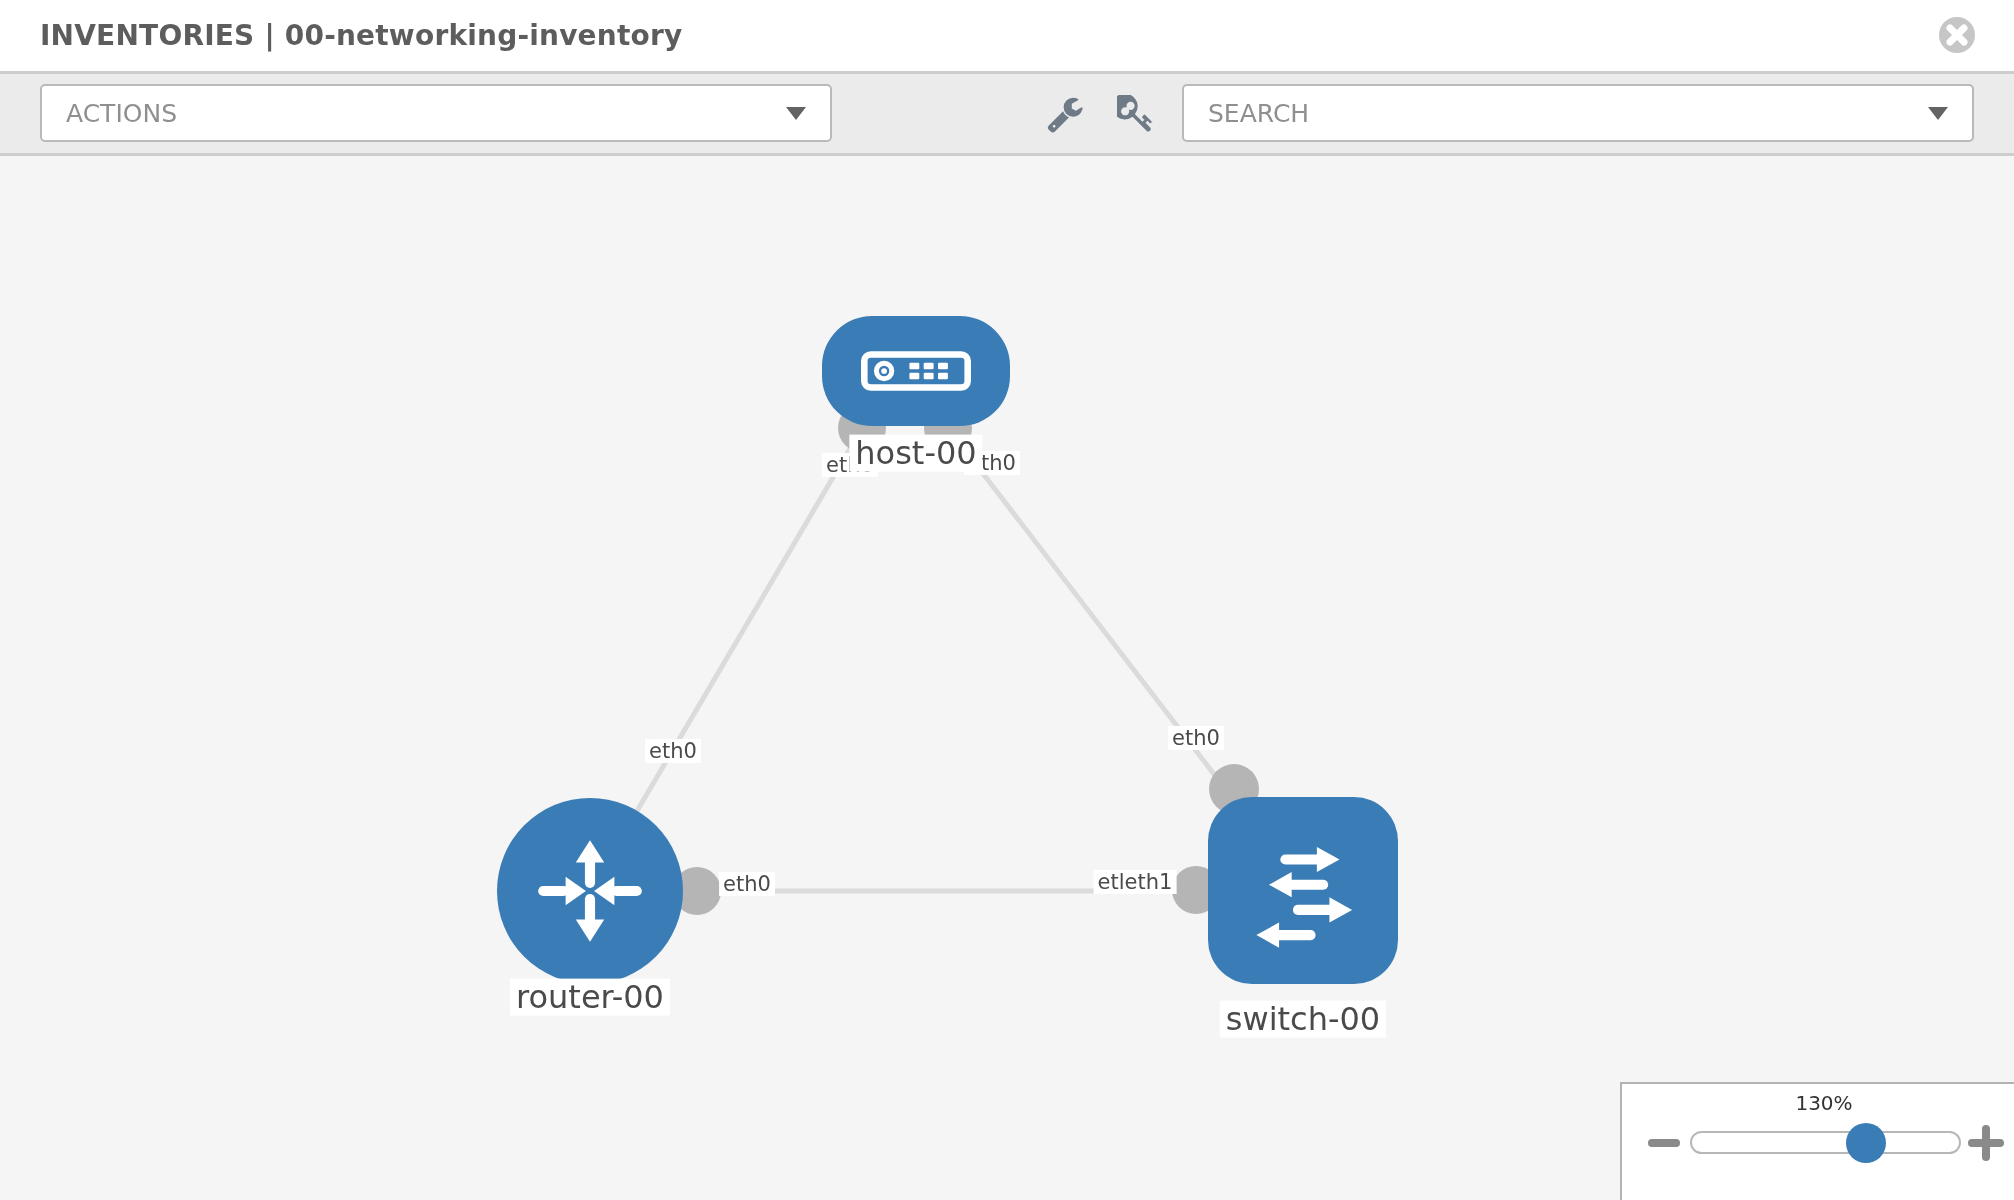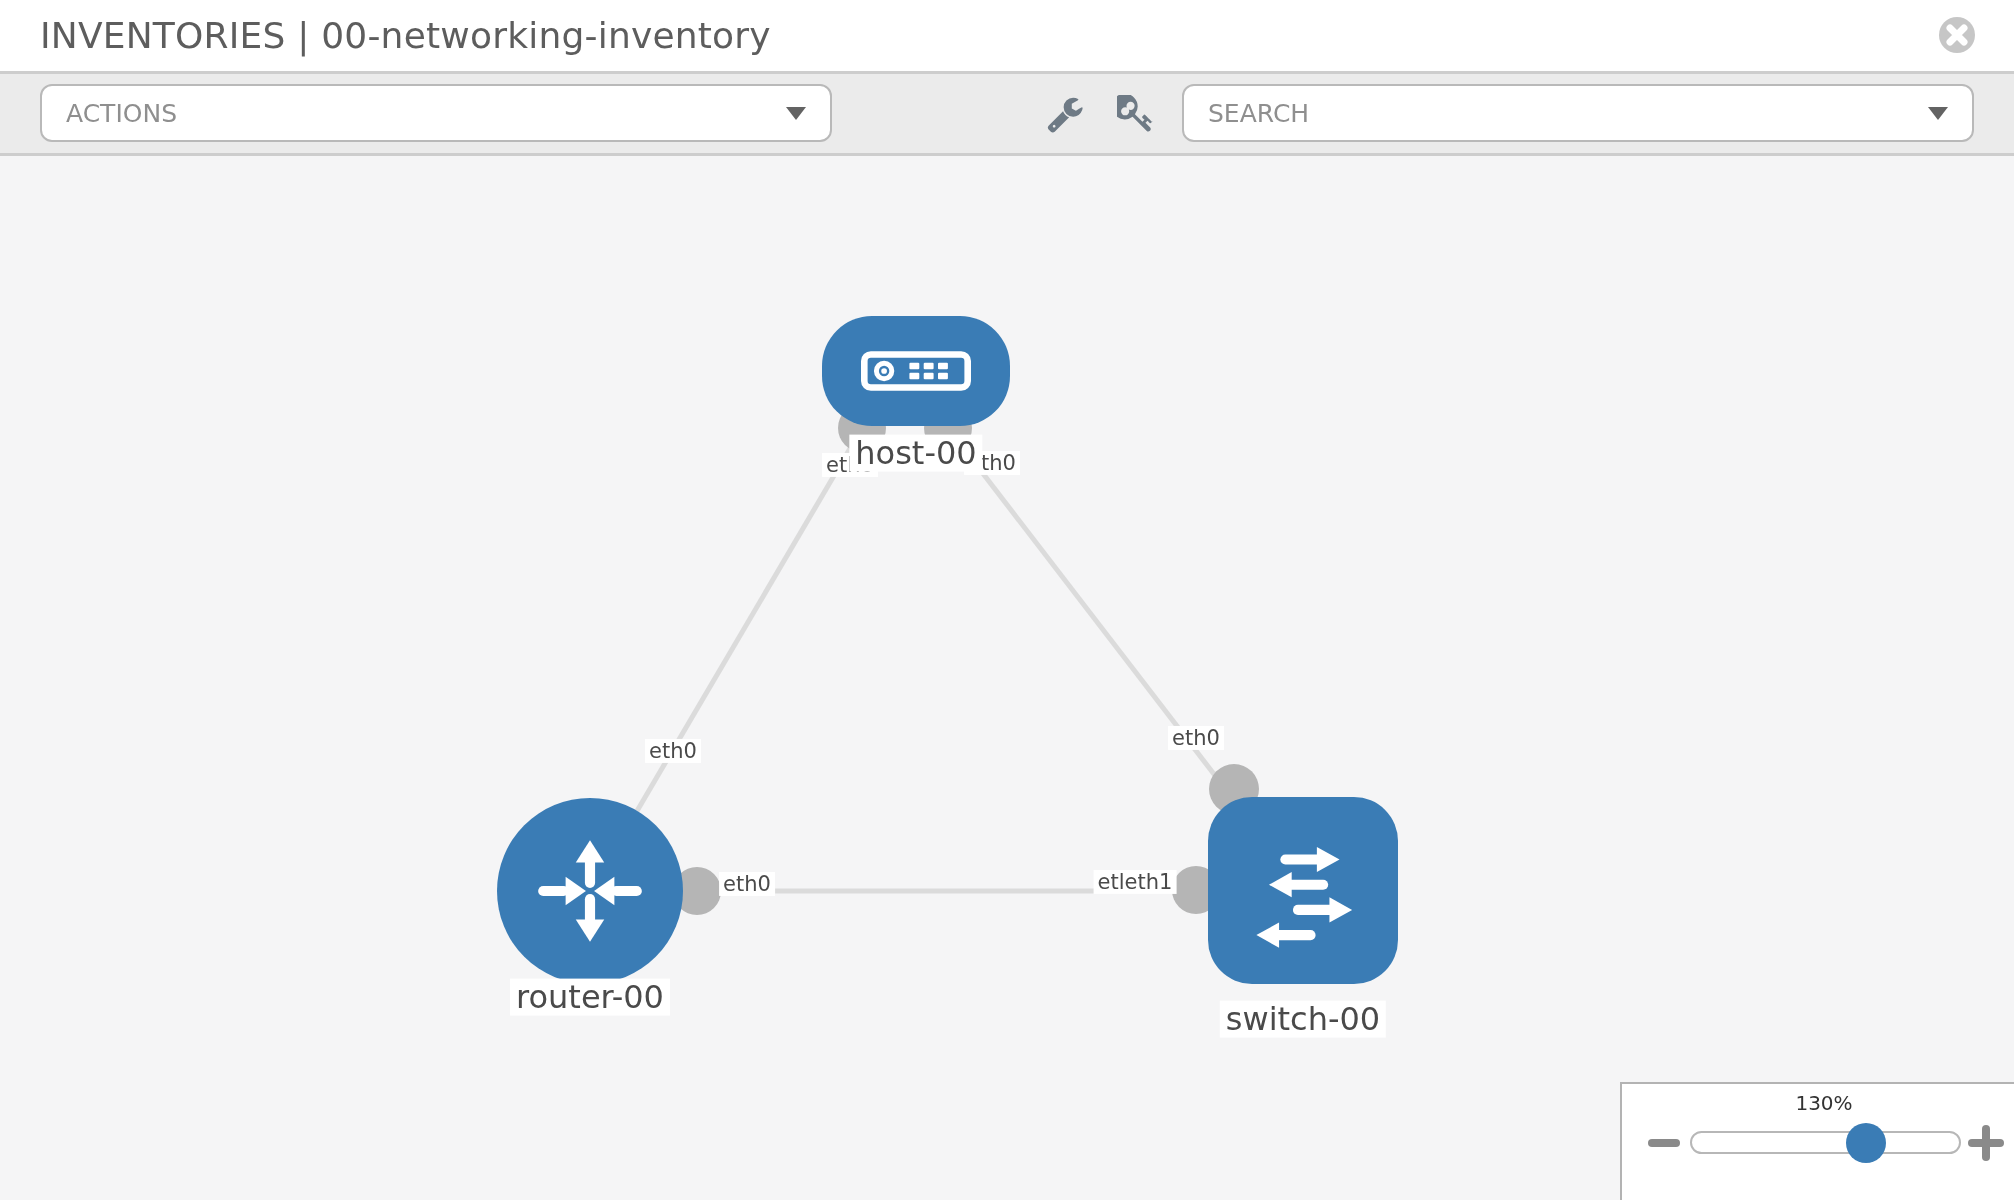--- a/index.html
+++ b/index.html
@@ -2,28 +2,28 @@
 <html><head>
 <meta charset="utf-8">
 <style>
   html,body{margin:0;padding:0;width:2014px;height:1200px;overflow:hidden;
     font-family:"DejaVu Sans","Liberation Sans",sans-serif;background:#fff;}
   .app{position:relative;width:2014px;height:1200px;}
 
   
   .hdr{position:relative;height:71px;background:#fff;border-bottom:3px solid #cdcdcd;}
   .hdr .title{position:absolute;left:40px;top:0;line-height:71px;margin:0;
-    font-size:36px;font-weight:normal;color:#5d5d5d;letter-spacing:.2px;}
+    font-size:28px;font-weight:bold;color:#5d5d5d;letter-spacing:.2px;}
   .close-btn{position:absolute;right:38px;top:16px;width:38px;height:38px;padding:0;
     border:none;background:transparent;cursor:pointer;}
 
   
   .toolbar{position:relative;height:79px;background:#ebebeb;border-bottom:3px solid #cdcdcd;}
   .select{position:absolute;top:10px;height:58px;background:#fff;border:2px solid #b9b9b9;
-    border-radius:12px;box-sizing:border-box;display:flex;align-items:center;
+    border-radius:5px;box-sizing:border-box;display:flex;align-items:center;
     padding:12px 24px;font-size:25px;color:#8f8f8f;cursor:pointer;}
   .select .caret{position:absolute;right:24px;top:50%;margin-top:-6px;width:0;height:0;
     border-left:10px solid transparent;border-right:10px solid transparent;
     border-top:13px solid #636363;}
   .sel-actions{left:40px;width:792px;}
   .sel-search{left:1182px;width:792px;}
   .tool-btn{position:absolute;top:21px;width:38px;height:38px;padding:0;border:none;
     background:transparent;cursor:pointer;}
   .tool-btn svg{width:38px;height:38px;fill:#6e7a85;}
   .btn-wrench{left:1046px;}

